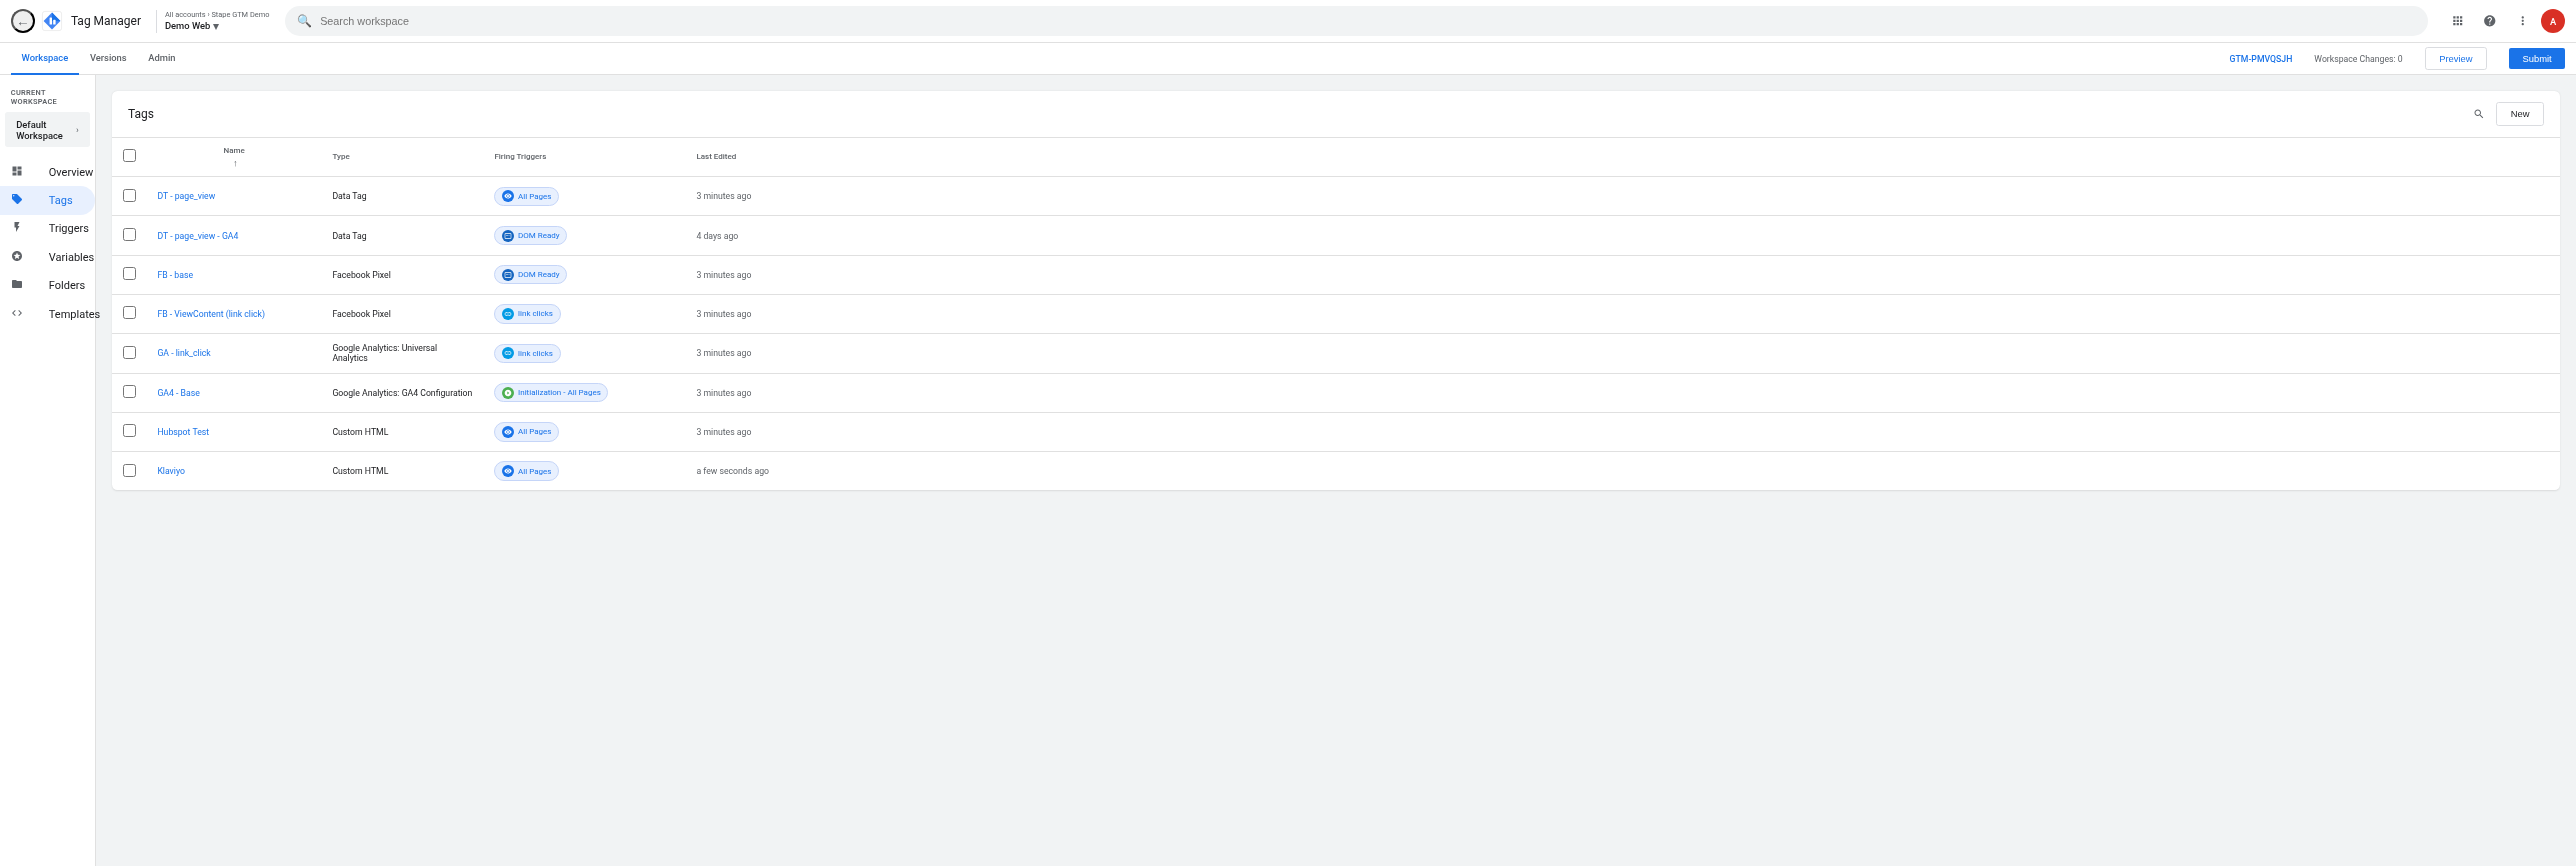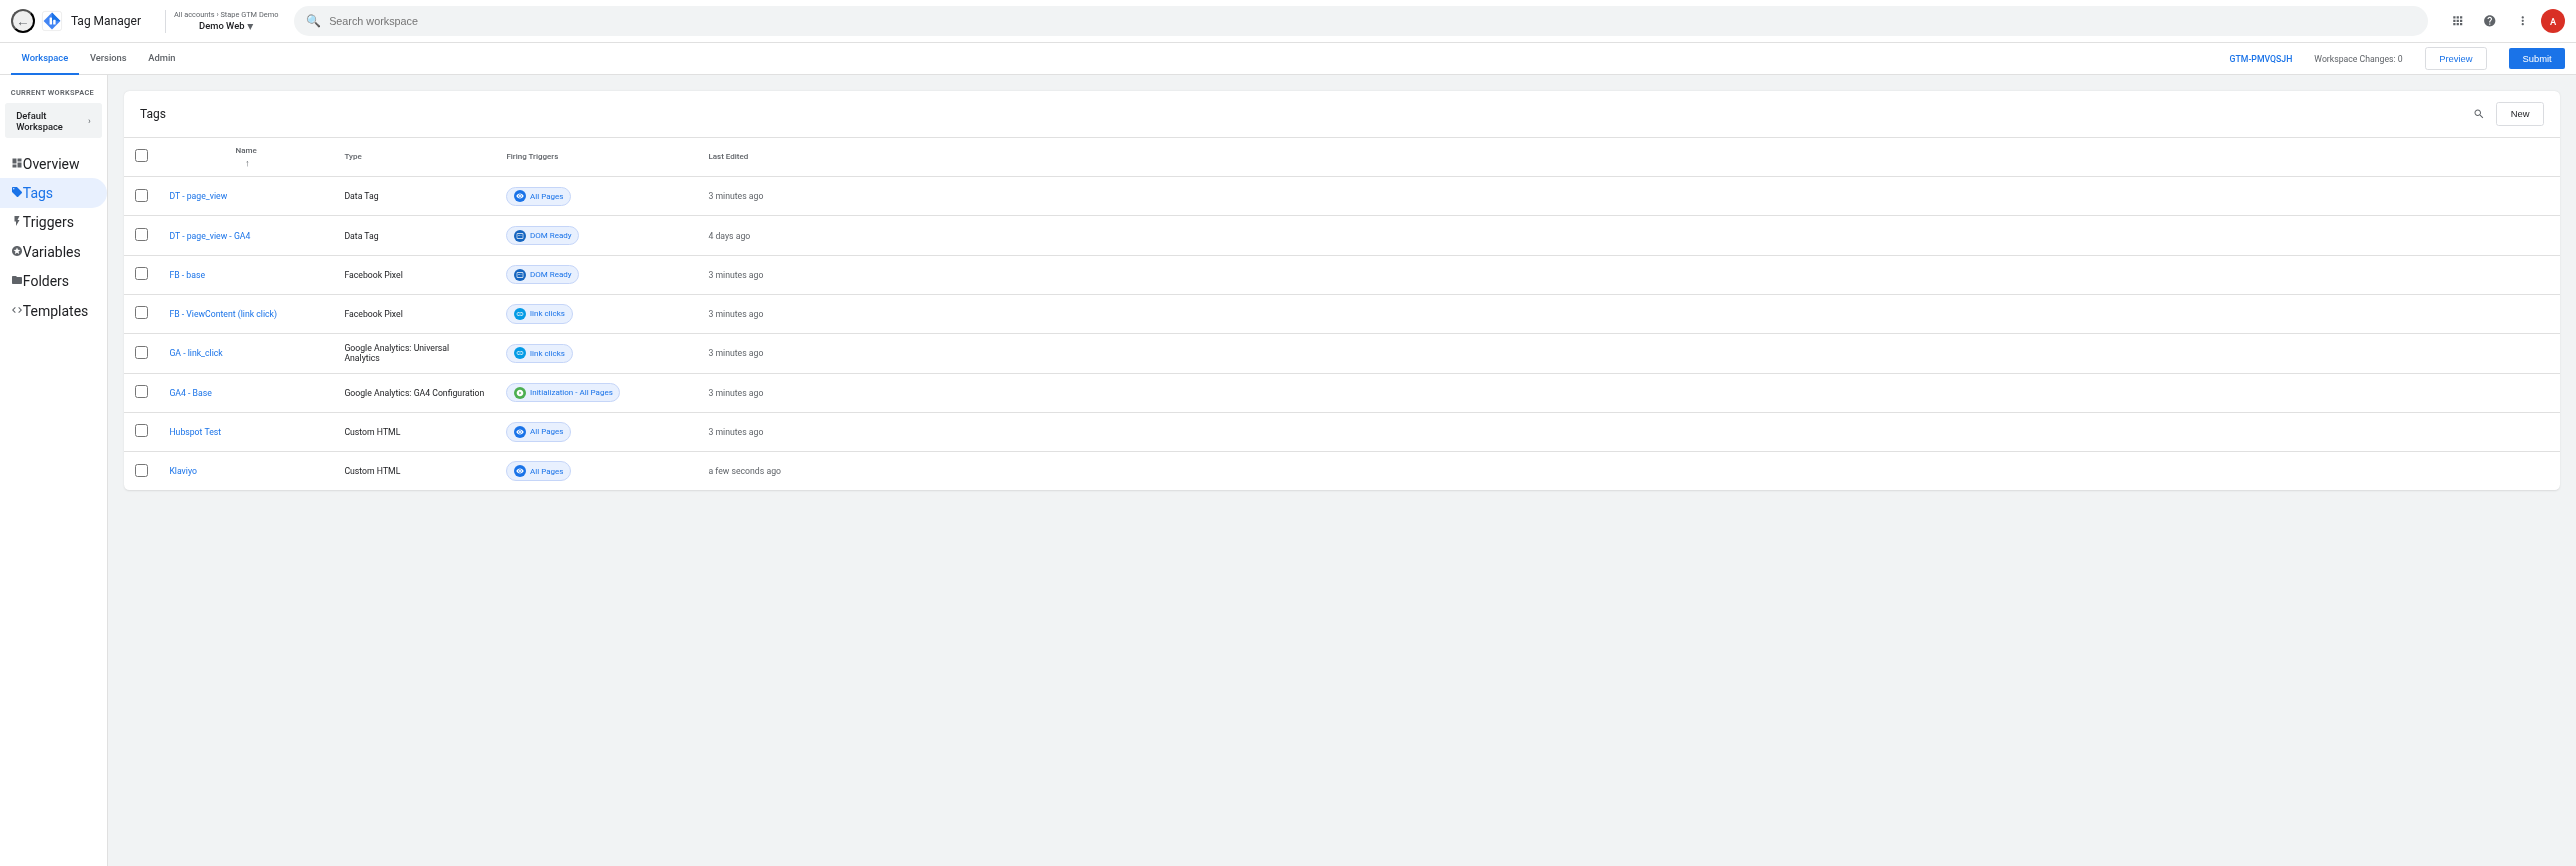--- a/index.html
+++ b/index.html
@@ -28,22 +28,22 @@
       display: flex; align-items: center; gap: 6.7px; margin-right: 8px;
     }
     .gtm-logo {
       width: 24px; height: 24px;
     }
     .app-title {
       font-size: 12px; font-weight: 400; color: #202124;
       white-space: nowrap;
     }
     .breadcrumb-area {
-      display: flex; flex-direction: column; margin-left: 16px;
-      border-left: 0.7px solid #dadce0; padding-left: 8px; align-items: center;
+      display: flex; flex-direction: column; margin-left: 7px;
+      border-left: 0.7px solid #dadce0; padding-left: 8px;
     }
     .breadcrumb-top {
       font-size: 7.4px; color: #5f6368;
     }
     .breadcrumb-bottom {
       display: flex; align-items: center; gap: 2.7px;
       font-size: 9.4px; font-weight: 500; color: #202124; cursor: pointer;
     }
     .breadcrumb-bottom .dropdown-arrow { font-size: 12px; color: #5f6368; }
     .search-bar {
@@ -105,41 +105,41 @@
       cursor: pointer;
     }
 
     
     .main-layout {
       display: flex; height: calc(100vh - 75px);
     }
 
     
     .sidebar {
-      width: 108px; background: #fff;
+      width: 96px; background: #fff;
       border-right: 0.7px solid #e0e0e0;
       padding: 10.8px 0;
       flex-shrink: 0;
     }
     .sidebar-section-label {
       font-size: 7.4px; font-weight: 600; color: #5f6368;
       padding: 2.7px 10.8px 5.4px;
       text-transform: uppercase; letter-spacing: 0.3px;
     }
     .workspace-item {
       display: flex; align-items: center; justify-content: space-between;
       padding: 6.7px 10.8px; cursor: pointer;
       background: #f1f3f4; border-radius: 2.7px; margin: 0 5.4px 10.8px;
     }
     .workspace-item-label { font-size: 9.4px; font-weight: 500; }
     .workspace-item-arrow { color: #5f6368; }
     .nav-item {
-      display: flex; align-items: flex-end; gap: 0;
+      display: flex; align-items: center; gap: 26px;
       padding: 6.7px 10.8px; cursor: pointer;
-      color: #202124; font-size: 14px;
+      color: #202124; font-size: 11px;
       border-radius: 0;
     }
     .nav-item.active { background: #e8f0fe; color: #1a73e8; border-radius: 0 16px 16px 0; }
     .nav-item .nav-icon { font-size: 12px; color: #5f6368; flex-shrink: 0; }
     .nav-item.active .nav-icon { color: #1a73e8; }
 
     
     .content-area {
       flex: 1; padding: 16px; overflow: auto;
     }

